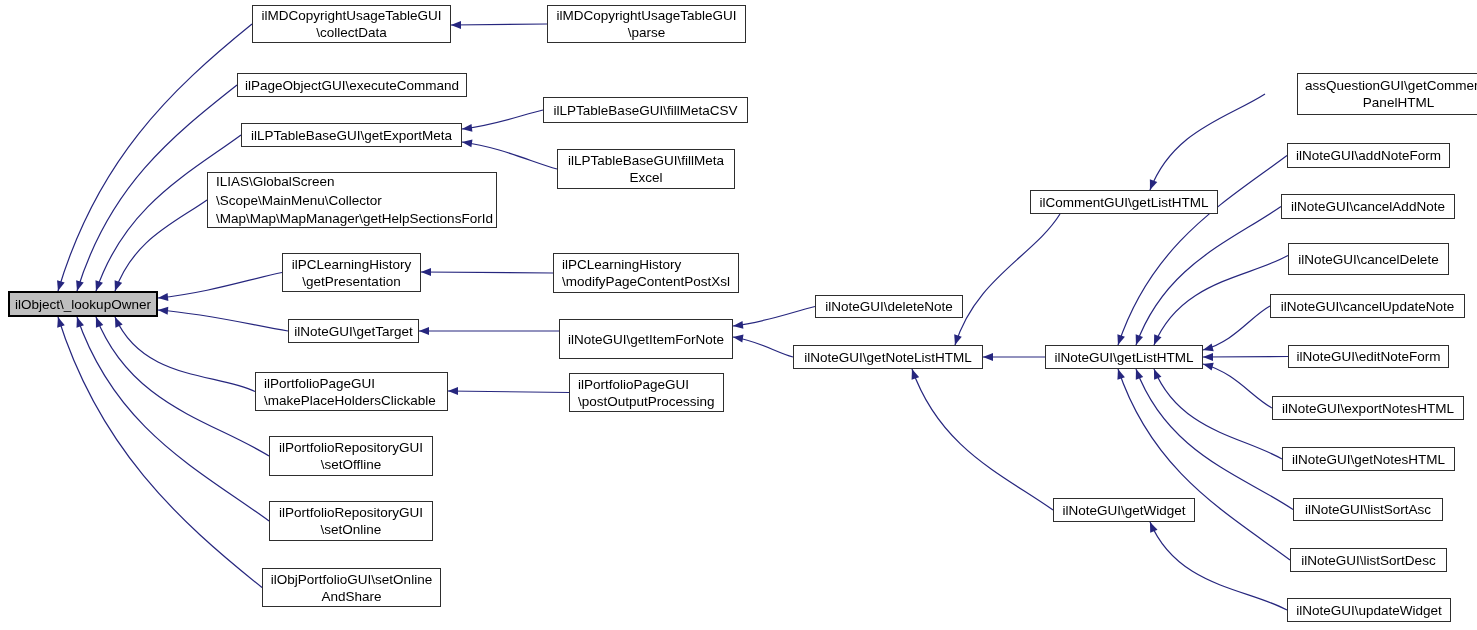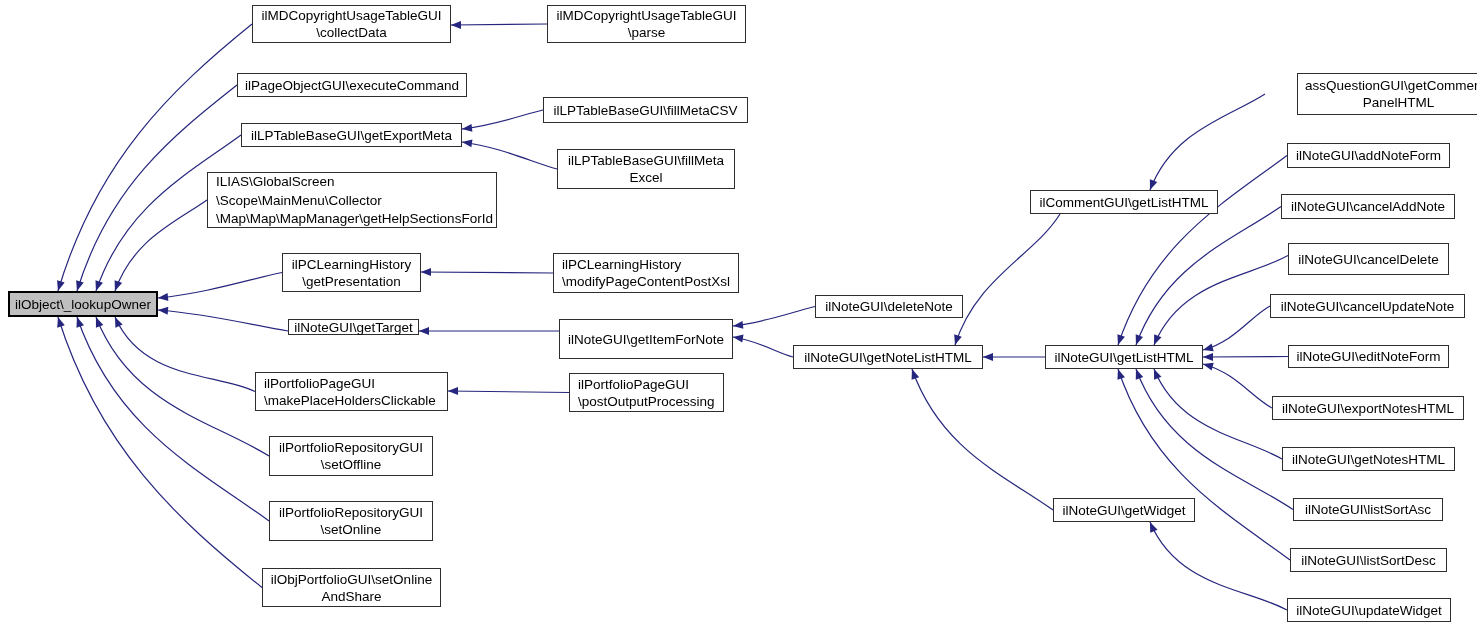--- a/index.html
+++ b/index.html
@@ -78,21 +78,21 @@
       </div>
       <div class="node align-left" style="left: 207px; top: 172px; width: 290px; height: 56px; justify-content: space-between;">
         <div class="ln">ILIAS\GlobalScreen</div>
         <div class="ln">\Scope\MainMenu\Collector</div>
         <div class="ln">\Map\Map\MapManager\getHelpSectionsForId</div>
       </div>
       <div class="node" style="left: 282px; top: 253px; width: 139px; height: 39px;">
         <div class="ln">ilPCLearningHistory</div>
         <div class="ln">\getPresentation</div>
       </div>
-      <div class="node" style="left: 288px; top: 319px; width: 131px; height: 16px;">
+      <div class="node" style="left: 288px; top: 319px; width: 131px; height: 24px;">
         <div class="ln">ilNoteGUI\getTarget</div>
       </div>
       <div class="node align-left" style="left: 255px; top: 372px; width: 193px; height: 39px;">
         <div class="ln">ilPortfolioPageGUI</div>
         <div class="ln">\makePlaceHoldersClickable</div>
       </div>
       <div class="node" style="left: 269px; top: 436px; width: 164px; height: 40px;">
         <div class="ln">ilPortfolioRepositoryGUI</div>
         <div class="ln">\setOffline</div>
       </div>

